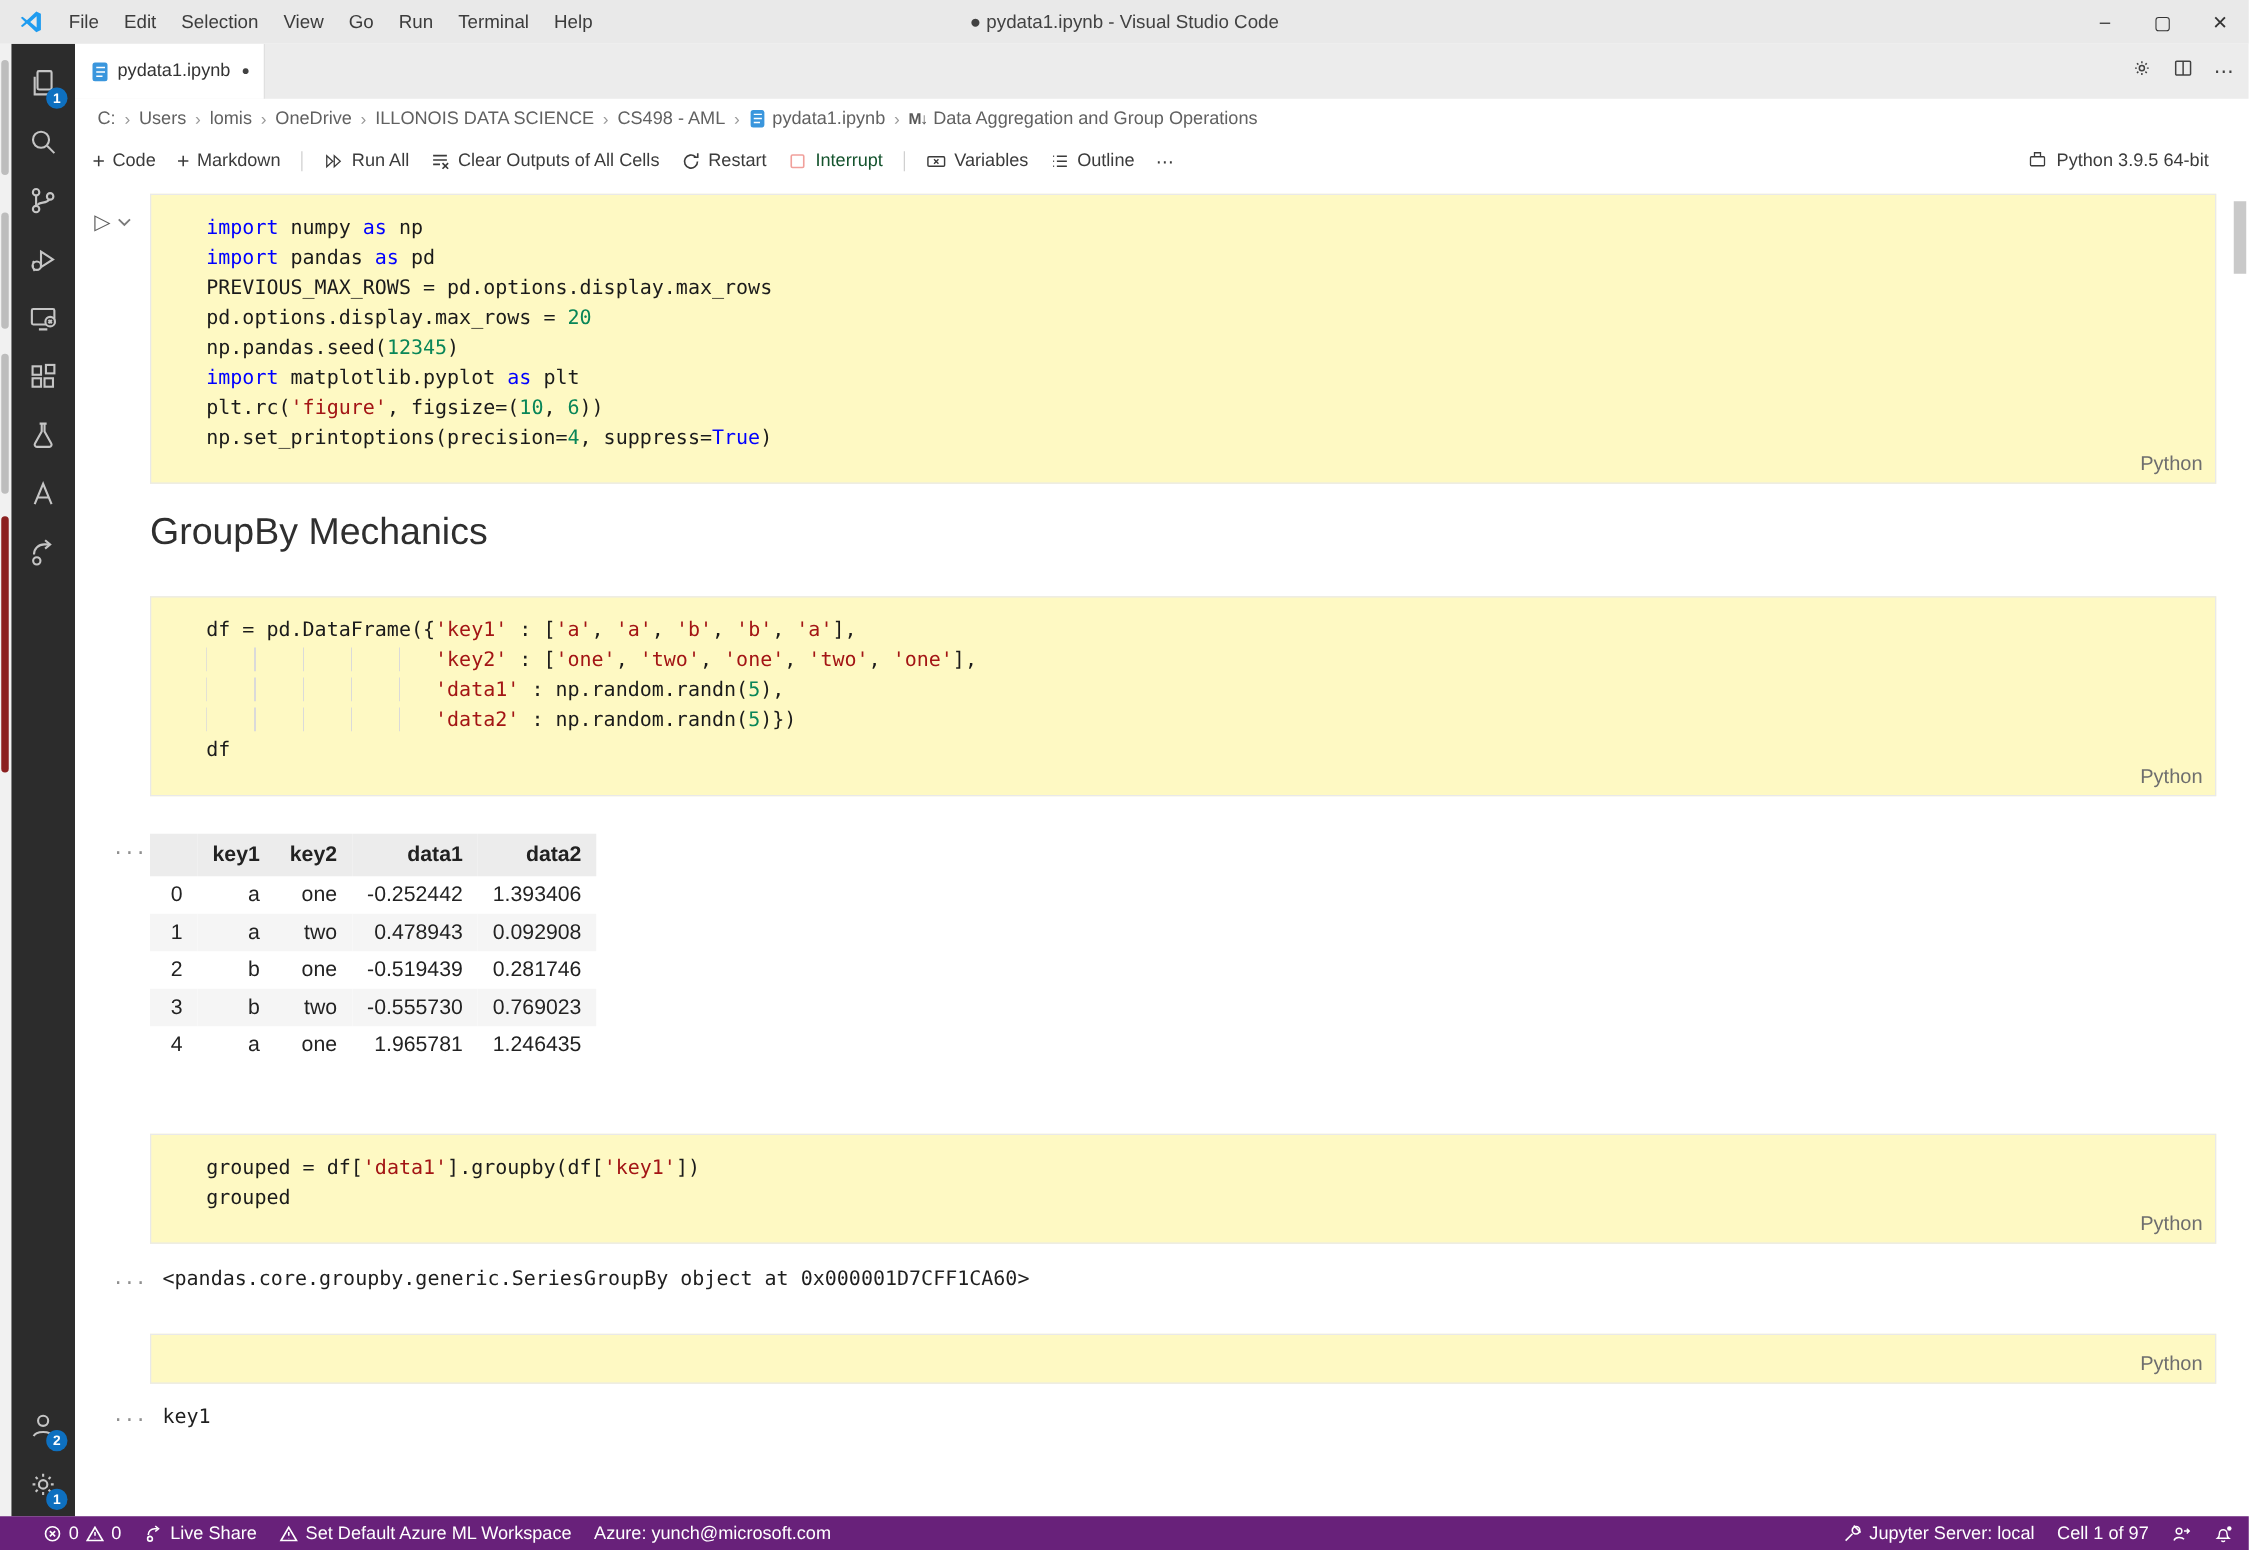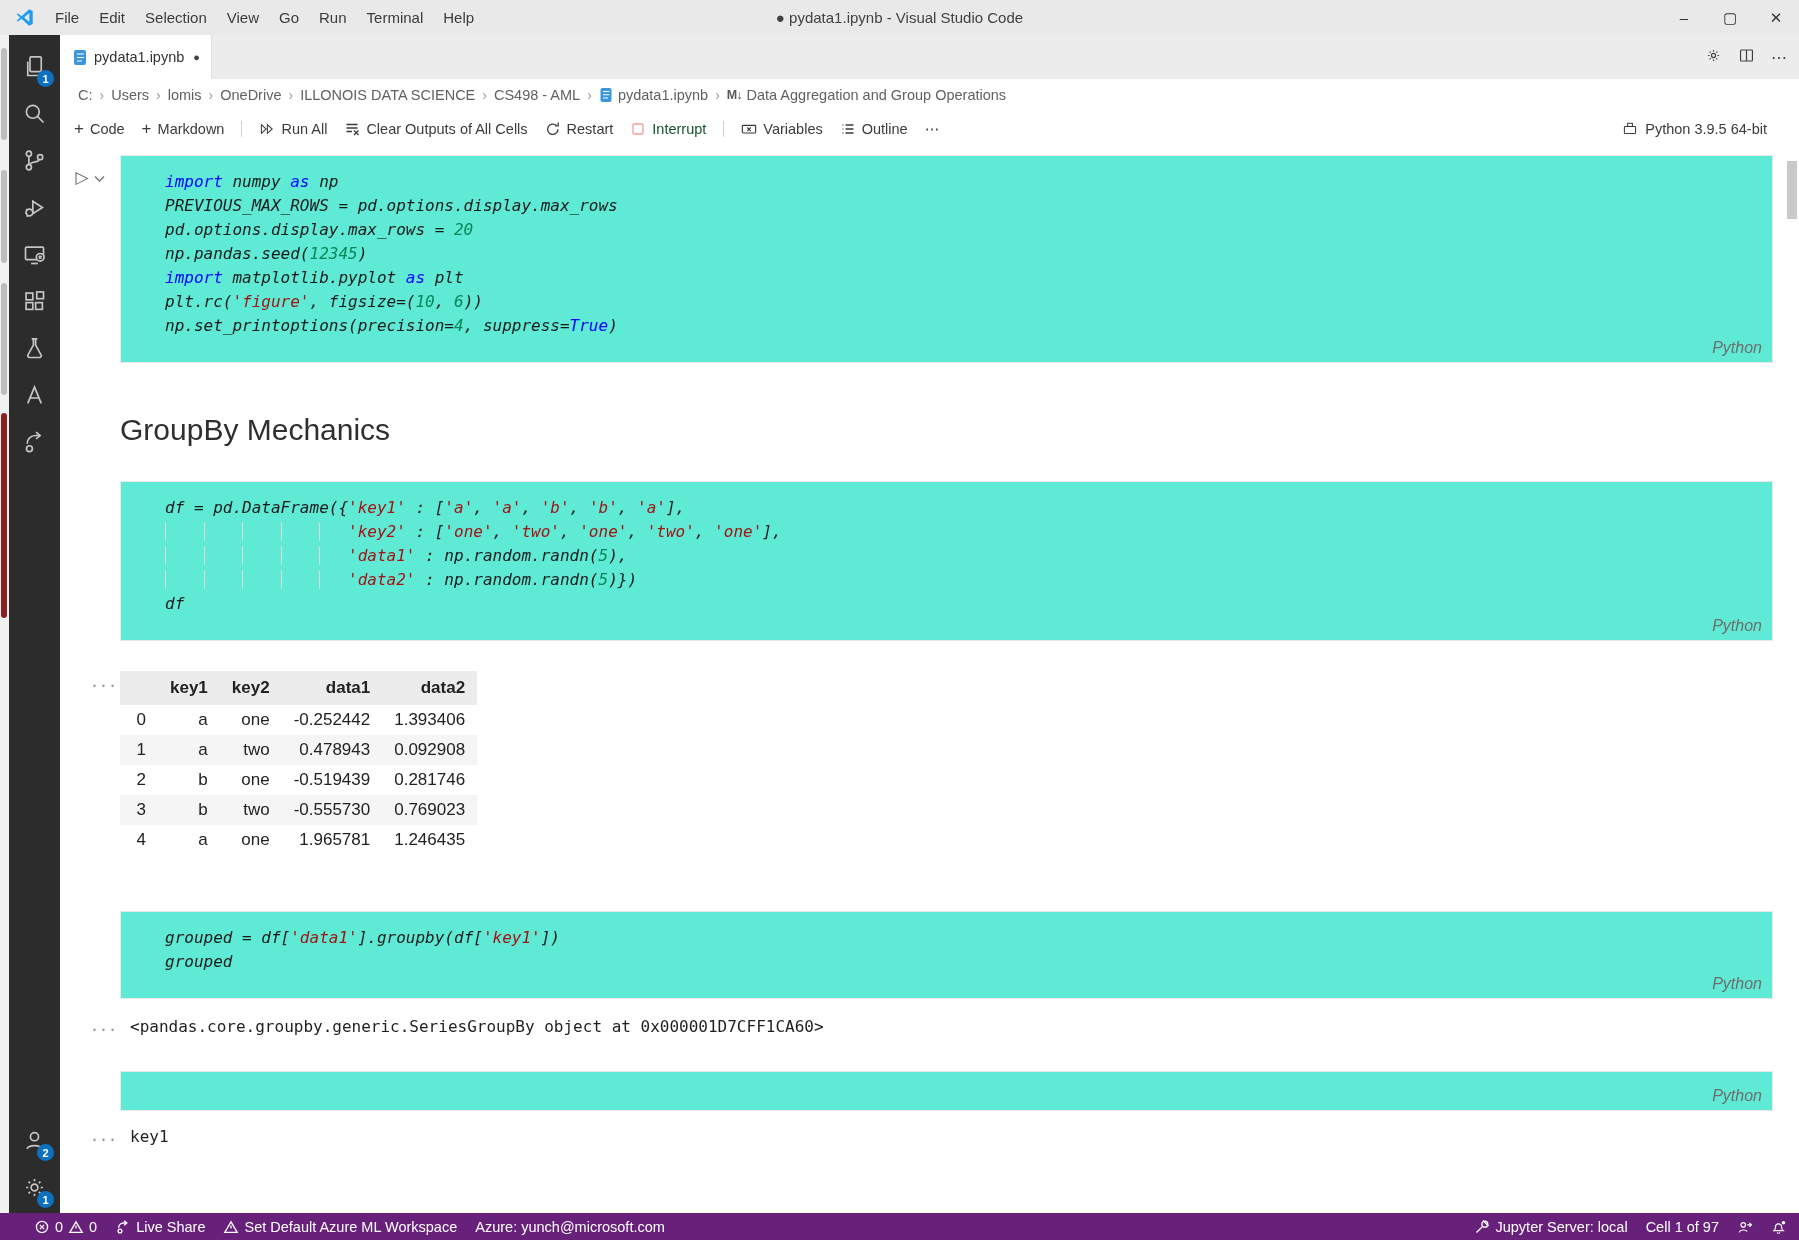--- a/index.html
+++ b/index.html
@@ -66,29 +66,29 @@
   .kernel{position:absolute;right:32px;display:flex;align-items:center;gap:7px;color:#3b3b3b;}
   .kernel .icon svg{width:16px;height:16px;stroke:#3b3b3b;fill:none;stroke-width:1.3;}
 
   
   .notebook{position:absolute;top:112px;left:0;right:0;bottom:0;overflow:hidden;background:#fff;}
   .cellrow{display:flex;}
   .gutter{width:60px;flex:none;display:flex;justify-content:center;align-items:flex-start;
     padding-top:14px;color:#616161;gap:5px;}
   .run-glyph{font-size:17px;line-height:1;color:#616161;}
   .chev svg{width:11px;height:8px;stroke:#7a7a7a;fill:none;stroke-width:1.5;}
-  .cellbox{flex:1;margin-right:26px;background:#5eead4;border:1px solid #e9e9e9;
-    position:relative;padding:14px 0 2px 44px;font-style:italic;}
+  .cellbox{flex:1;margin-right:26px;background:#fef9c3;border:1px solid #e9e9e9;
+    position:relative;padding:14px 0 2px 44px;}
   .code-line{font-family:"DejaVu Sans Mono",monospace;font-size:16px;line-height:24px;
     white-space:pre;color:#1b1b1b;}
   .tok-k{color:#0000ff;} .tok-s{color:#a31515;} .tok-n{color:#098658;} .tok-t{color:#1b1b1b;}
   .tok-i{background-image:repeating-linear-gradient(to right,#dadada 0,#dadada 1px,transparent 1px,transparent 4ch);}
   .lang-label{height:22px;text-align:right;padding-right:10px;color:#6e6e6e;font-size:16px;
     line-height:20px;}
-  .md-cell{margin:50px 0 0 60px;height:40px;}
+  .md-cell{margin:22px 0 0 60px;height:40px;}
   .md-cell h2{margin:0;font-size:30px;font-weight:300;color:#2f2f2f;font-family:"Liberation Sans",sans-serif;}
   .outrow{display:flex;}
   .out-gutter{width:60px;flex:none;padding:2px 0 0 30px;color:#8f8f8f;font-size:15px;
     font-family:"DejaVu Sans Mono",monospace;}
   .out-text{font-family:"DejaVu Sans Mono",monospace;font-size:16px;line-height:24px;
     color:#1f1f1f;padding-left:10px;white-space:pre;}
   .m-t30{margin-top:30px;} .m-t56{margin-top:56px;} .m-t16{margin-top:16px;}
   .m-t32{margin-top:32px;} .m-t14{margin-top:14px;} .m-t28{margin-top:28px;} .m-t8{margin-top:8px;}
 
   
@@ -374,20 +374,21 @@
           <span class="run-glyph">▷</span>
           <span class="chev">
             <svg viewBox="0 0 11 8">
                 <path d="M1 1.5l4.5 4.5L10 1.5"></path>
               </svg>
           </span>
         </div>
         <div class="cellbox">
           <div id="cell1-code">
               <div class="code-line"><span class="tok-k">import</span><span class="tok-t"> numpy </span><span class="tok-k">as</span><span class="tok-t"> np</span></div>
+              <div class="code-line"><span class="tok-k">import</span><span class="tok-t"> pandas </span><span class="tok-k">as</span><span class="tok-t"> pd</span></div>
               <div class="code-line"><span class="tok-t">PREVIOUS_MAX_ROWS = pd.options.display.max_rows</span></div>
               <div class="code-line"><span class="tok-t">pd.options.display.max_rows = </span><span class="tok-n">20</span></div>
               <div class="code-line"><span class="tok-t">np.pandas.seed(</span><span class="tok-n">12345</span><span class="tok-t">)</span></div>
               <div class="code-line"><span class="tok-k">import</span><span class="tok-t"> matplotlib.pyplot </span><span class="tok-k">as</span><span class="tok-t"> plt</span></div>
               <div class="code-line"><span class="tok-t">plt.rc(</span><span class="tok-s">'figure'</span><span class="tok-t">, figsize=(</span><span class="tok-n">10</span><span class="tok-t">, </span><span class="tok-n">6</span><span class="tok-t">))</span></div>
               <div class="code-line"><span class="tok-t">np.set_printoptions(precision=</span><span class="tok-n">4</span><span class="tok-t">, suppress=</span><span class="tok-k">True</span><span class="tok-t">)</span></div>
             </div>
           <div class="lang-label">Python</div>
         </div>
       </div>

